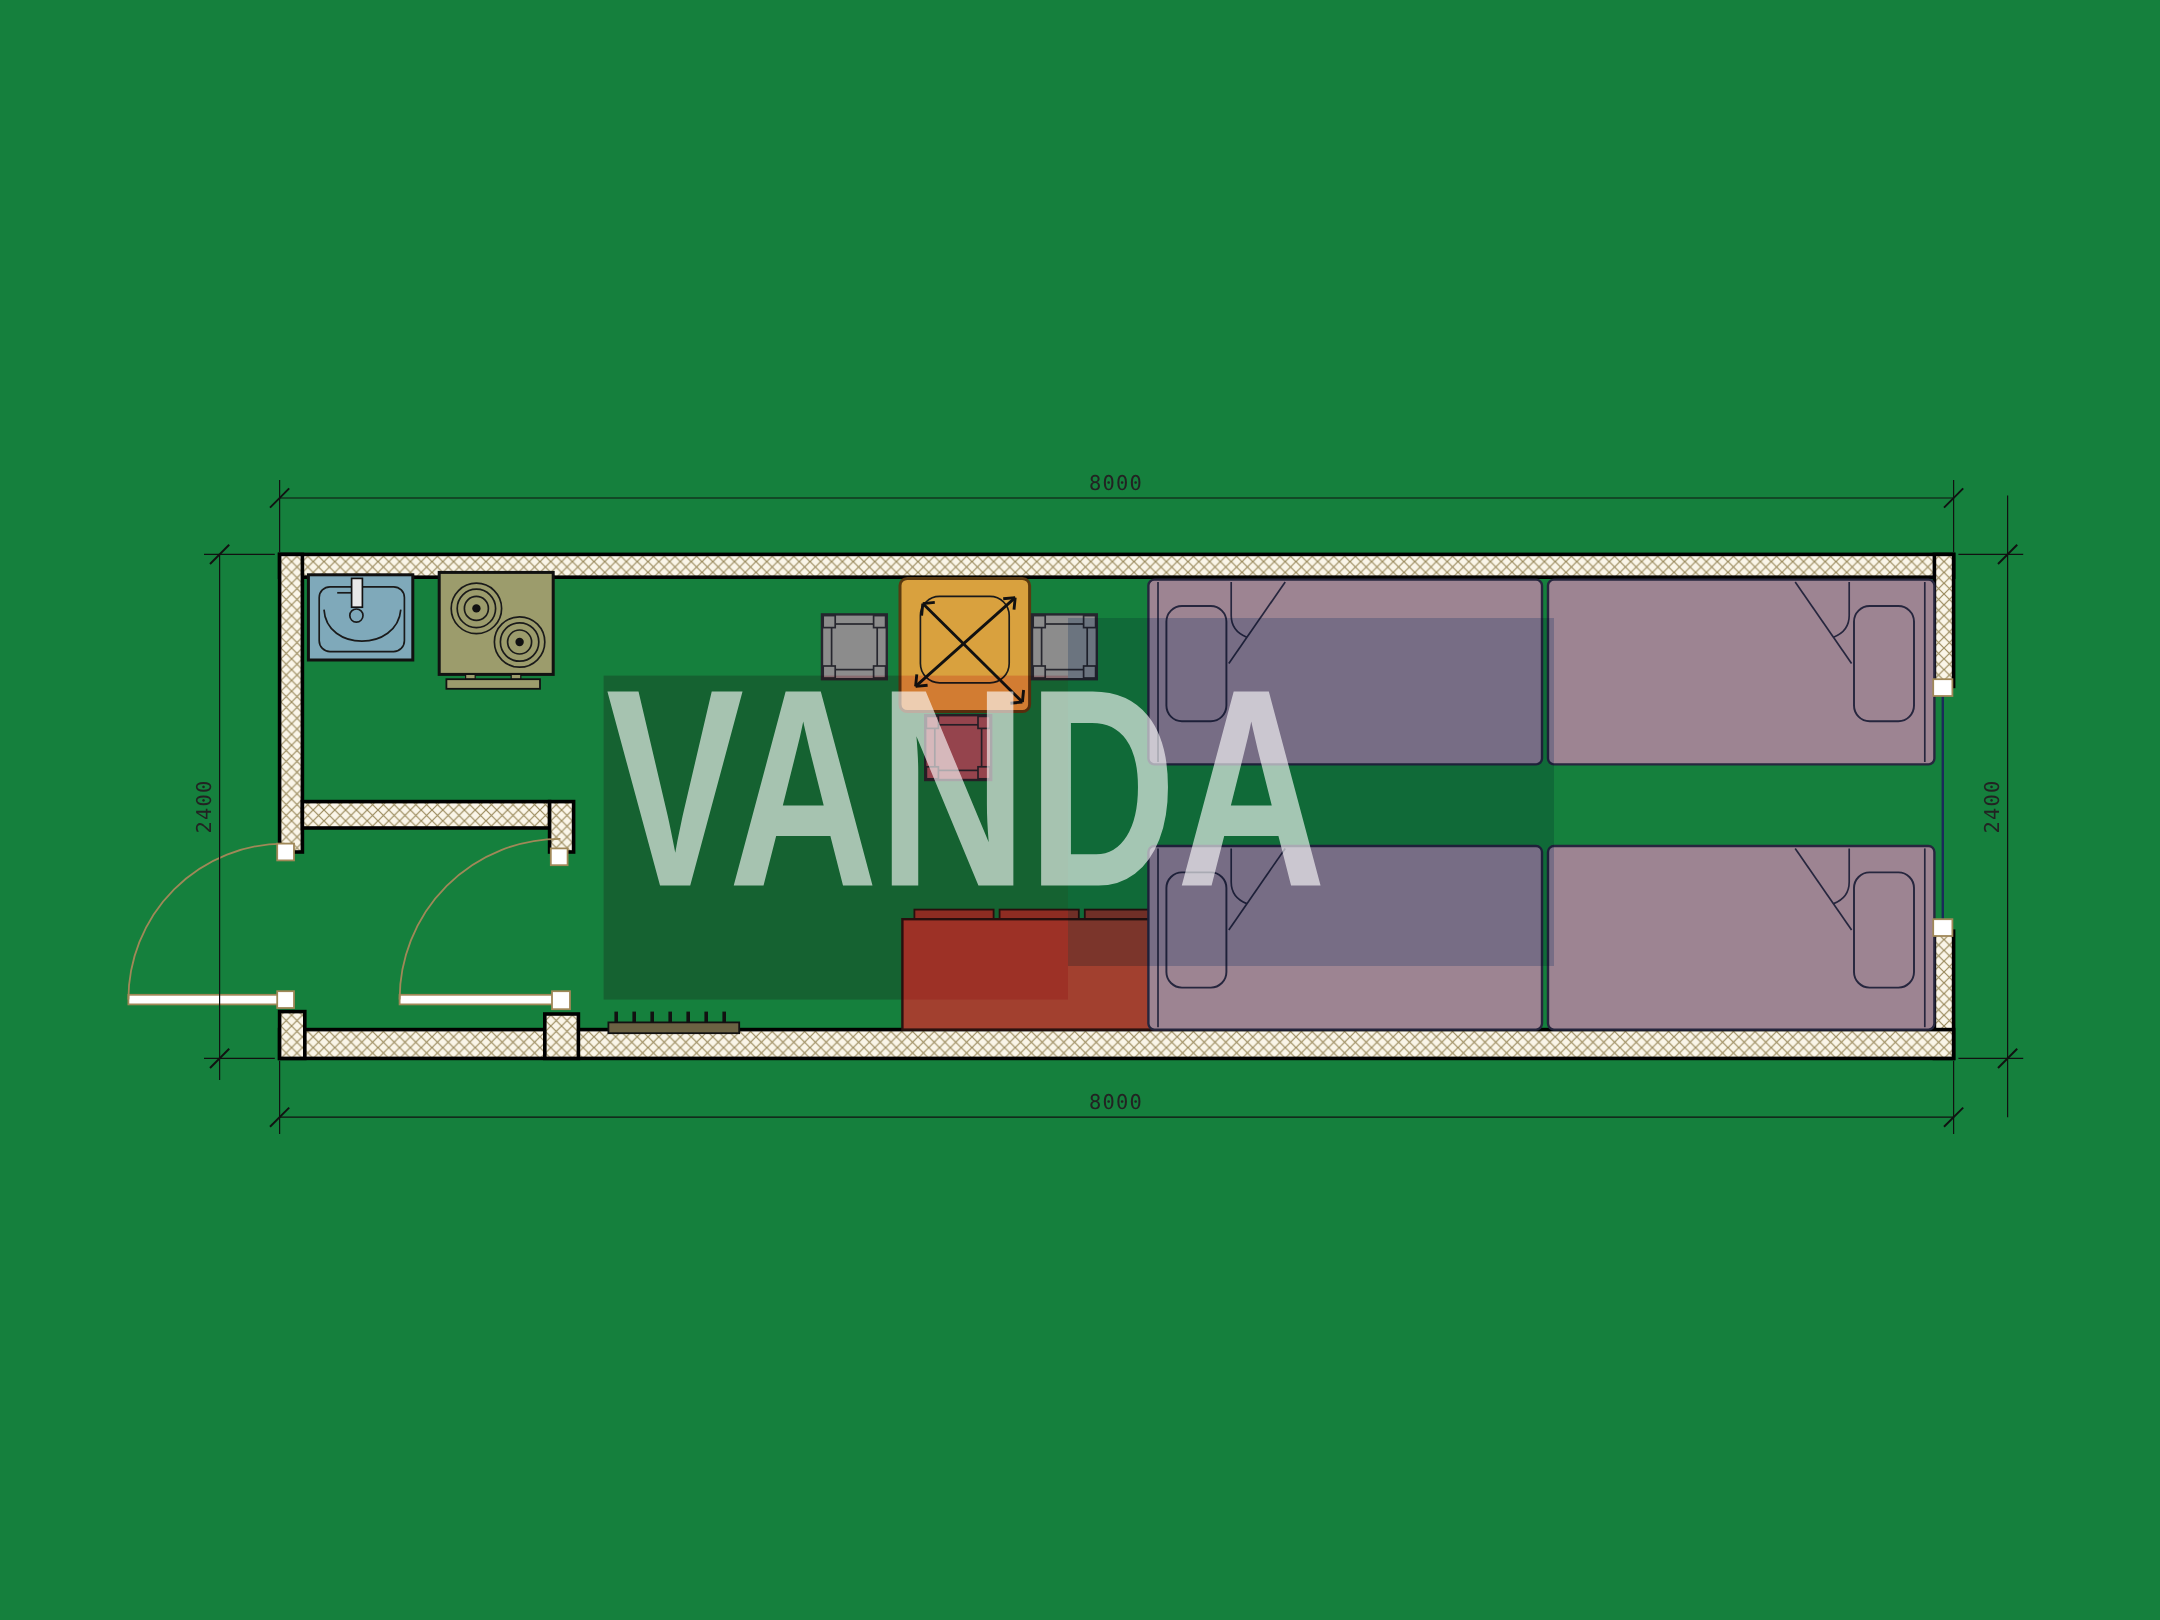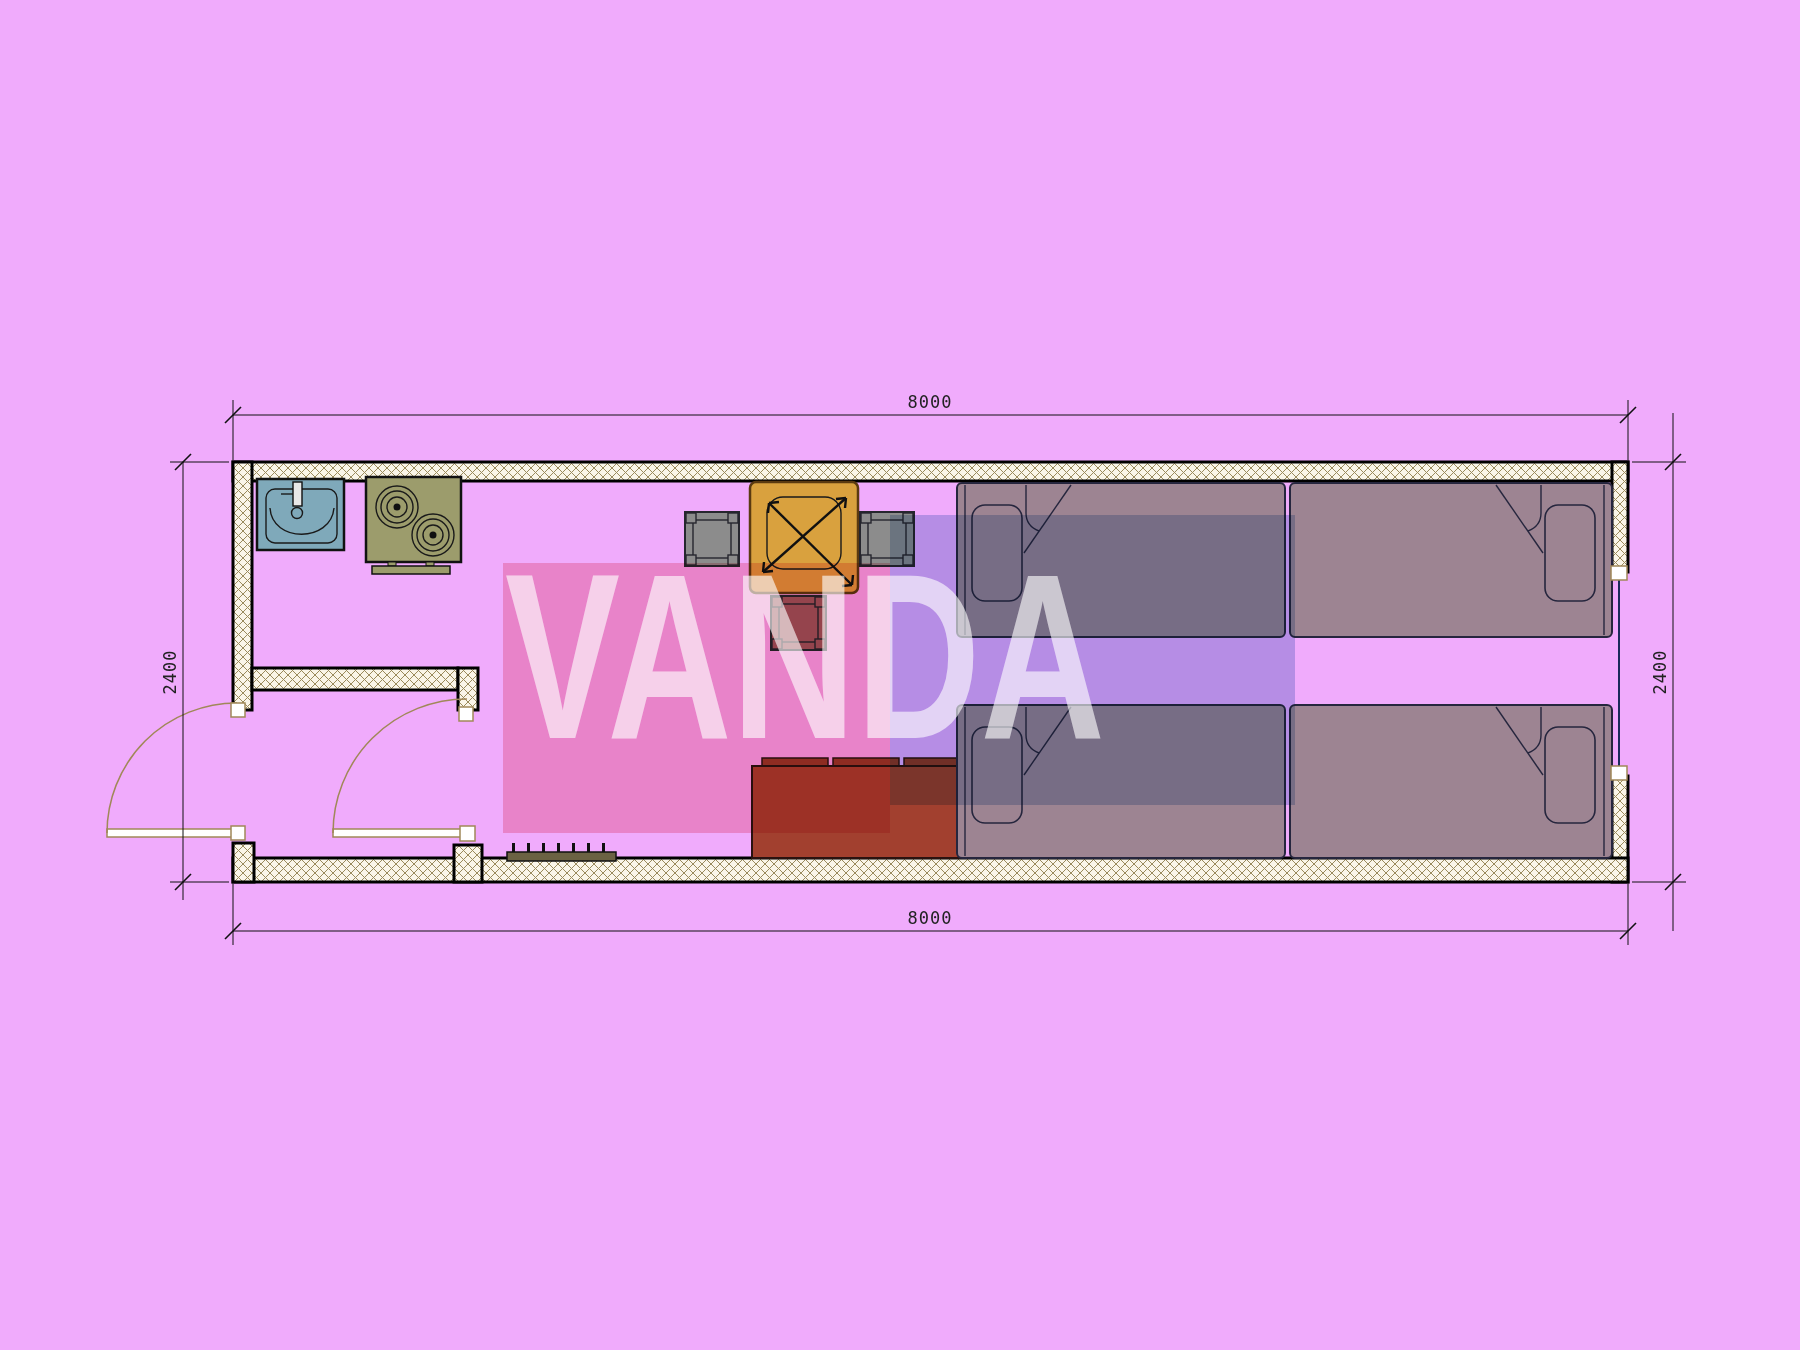--- a/index.html
+++ b/index.html
@@ -1,16 +1,16 @@
 <!DOCTYPE html>
 <html style="--ink: #222222; --dimline: #111111; --wallbg: #faf5e8; --wallhatch: #9a8a5c; --doorline: #a08858; --window: #1a2a5a; --sink: #7fa9ba; --stove: #9c9c6c; --table: #d9a13e; --chair: #8c8c8c; --stool: #9a5860; --sofa: #a2402f; --sofadark: #93392a; --rack: #6b6243; --bed: #9d8492; --bedline: #26263e; --wmpink: #f7c4cc; --wmblue: #c2d3e8;"><head>
 <meta charset="utf-8">
 <style>
   html,body{margin:0;padding:0;background:#ffffff;}
-  #canvas{position:relative;width:1800px;height:1350px;background:#f0abfc;overflow:hidden;
+  #canvas{position:relative;width:1800px;height:1350px;background:#15803d;overflow:hidden;
           font-family:"DejaVu Sans Mono", monospace;}
   svg{display:block;}
   .dim-line{stroke:var(--dimline);stroke-width:1;fill:none;}
   .dim-tick{stroke:var(--dimline);stroke-width:1.6;}
   .dim-text{fill:var(--ink);font-size:17px;font-family:"DejaVu Sans Mono",monospace;letter-spacing:1px;}
   .wall{fill:url(#hatch);stroke:#000;stroke-width:3;}
   .thin{stroke:#1a1a1a;stroke-width:1.4;fill:none;}
   .doorline{stroke:var(--doorline);stroke-width:1.5;fill:none;}
   .leaf{fill:#ffffff;stroke:var(--doorline);stroke-width:1.5;}
   .jamb{fill:#ffffff;stroke:var(--doorline);stroke-width:1.5;}

